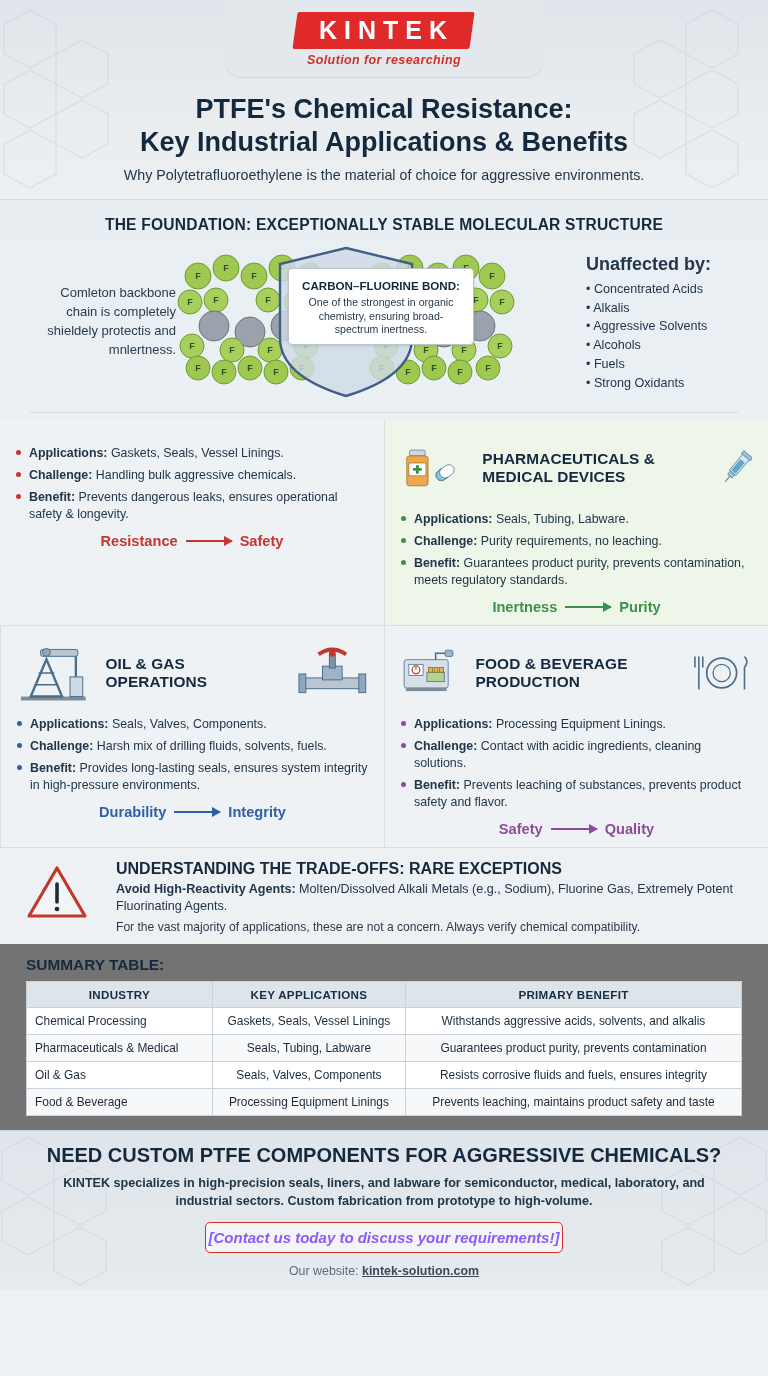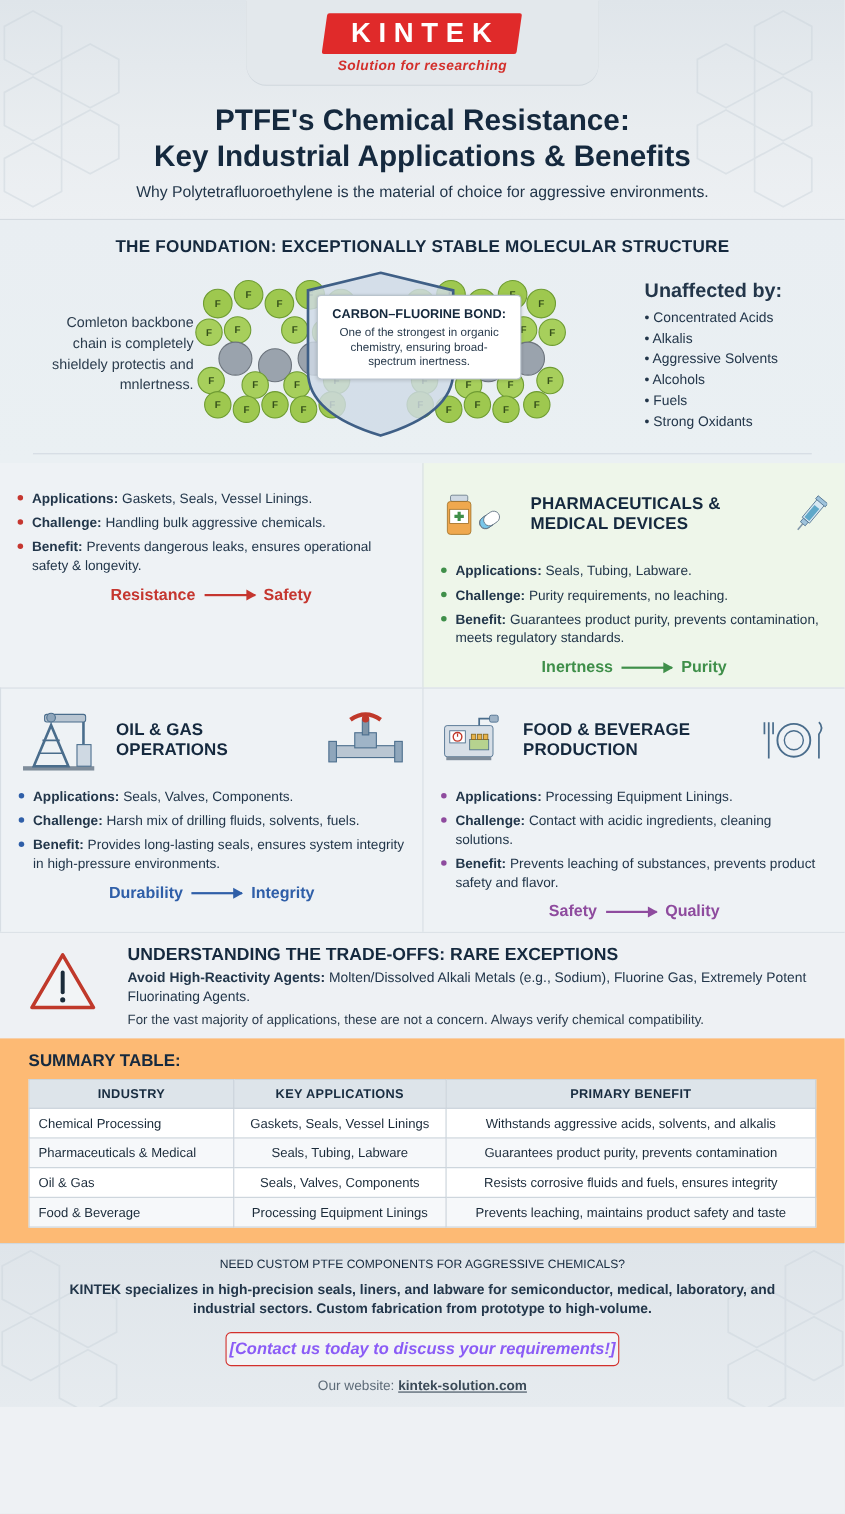--- a/index.html
+++ b/index.html
@@ -144,38 +144,38 @@
     display:flex; gap:26px; padding:12px 26px 8px;
     background:#eef1f4; border-top:1px solid #d7dee4;
   }
   .tri-wrap { width:64px; flex:none; padding-top:4px; }
   .trade-body { flex:1; }
   .trade-title { font-size:16px; font-weight:bold; color:#15293e; margin-bottom:3px; }
   .trade-l1 { font-size:12.6px; line-height:1.38; color:#22364a; }
   .trade-l2 { font-size:12.1px; line-height:1.38; color:#2a3b4c; margin-top:4px; }
 
   
-  .table-wrap { padding:6px 26px 14px; background:#fdba74; }
+  .table-wrap { padding:6px 26px 14px; background:#737373; }
   .table-title { font-size:15.4px; font-weight:bold; color:#15293e; margin:6px 0 7px; }
   table { width:100%; border-collapse:collapse; background:#fff; }
   th, td { border:1px solid #c9d2da; padding:6px 8px; font-size:11.9px; }
   th { background:#dde4ea; font-weight:bold; text-align:center; letter-spacing:.3px; font-size:11.6px; color:#182c40; }
   td.c { text-align:center; }
   tbody tr:nth-child(even) { background:#f6f8fa; }
 
   
   .footer {
     position:relative;
     background:linear-gradient(180deg,#dfe5ea,#e6ebef);
     border-top:1px solid #d0d8de;
     padding:13px 26px 12px;
     text-align:center;
     overflow:hidden;
   }
-  .f-head { position:relative; font-size:11px; font-weight:normal; color:#15293e; }
+  .f-head { position:relative; font-size:20px; font-weight:bold; color:#15293e; }
   .f-body { position:relative; font-size:12.6px; line-height:1.45; color:#22364a; margin:7px 30px 0; font-weight:bold; }
   .cta {
     position:relative;
     display:inline-block; margin-top:11px;
     border:1.6px solid #d3302c; border-radius:5px;
     color:#8b5cf6; font-weight:bold; font-size:15px;
     padding:6px 3px; background:#f2f4f6;font-style:italic;
   }
   .f-site { position:relative; margin-top:11px; font-size:12.4px; color:#5d6b78; }
   .f-site a { color:#3b4a58; font-weight:bold; text-decoration:underline; }

